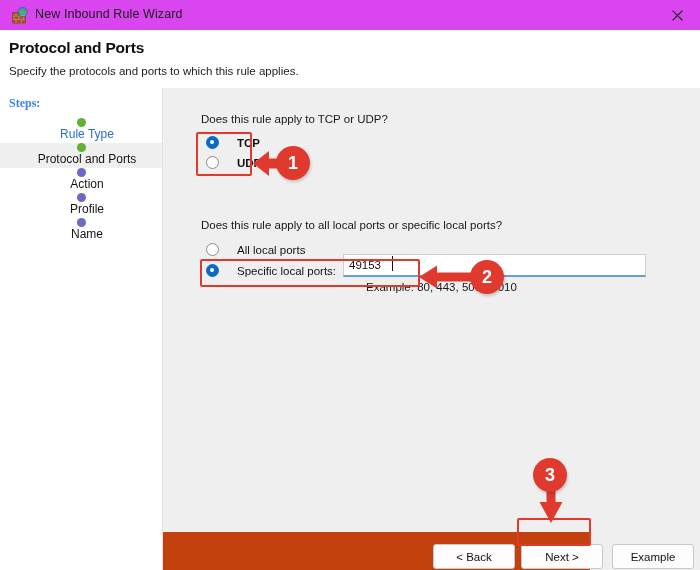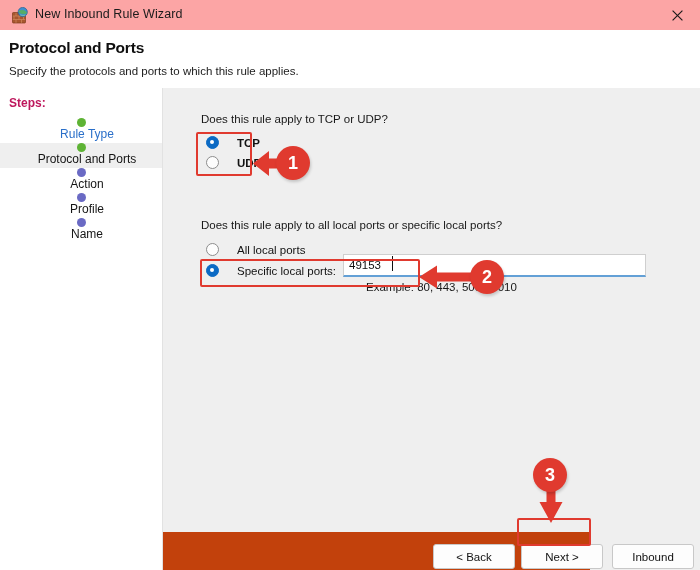--- a/index.html
+++ b/index.html
@@ -19,21 +19,21 @@
     height: 570px;
     background: #ffffff;
     overflow: hidden;
   }
 
   
   #titlebar {
     position: absolute;
     left: 0; top: 0;
     width: 700px; height: 30px;
-    background: #fca5a5;
+    background: #d946ef;
     display: flex;
     align-items: center;
   }
   #app-icon {
     position: absolute;
     left: 12px; top: 7px;
     width: 17px; height: 17px;
   }
   #title-text {
     position: absolute;
@@ -84,21 +84,22 @@
     left: 0; top: 88px;
     width: 163px; height: 482px;
     background: #ffffff;
     border-right: 1px solid #e2e2e2;
   }
   #steps-label {
     position: absolute;
     left: 9px; top: 8px;
     font-size: 12px;
     font-weight: bold;
-    color: #be185d;
+    color: #3b82f6;
+    font-family: Liberation Serif, serif;
   }
   #steps-list {
     position: absolute;
     left: 0; top: 30px;
     width: 162px;
   }
   .step-row {
     position: relative;
     height: 25px;
     display: flex;
@@ -378,21 +379,21 @@
     </div>
     <span id="caret"></span>
 
     <div id="example-text">Example: 80, 443, 5000-5010</div>
 
   </div>
 
   <div id="footer">
     <button class="wiz-btn" id="btn-back">&lt; Back</button>
     <button class="wiz-btn" id="btn-next">Next &gt;</button>
-    <button class="wiz-btn" id="btn-cancel">Inbound</button>
+    <button class="wiz-btn" id="btn-cancel">Example</button>
   </div>
 
   <div class="anno-box" id="box-proto"></div>
   <div class="anno-box" id="box-ports"></div>
   <div class="anno-box" id="box-next"></div>
 
   <span class="anno-arrow" id="arrow-1">
     <svg width="36" height="34" viewBox="0 0 36 34">
       <path d="M1 16.5 L17 4 L17 11.5 L35 11.5 L35 21.5 L17 21.5 L17 29 Z" fill="#e03a2f"></path>
     </svg>

